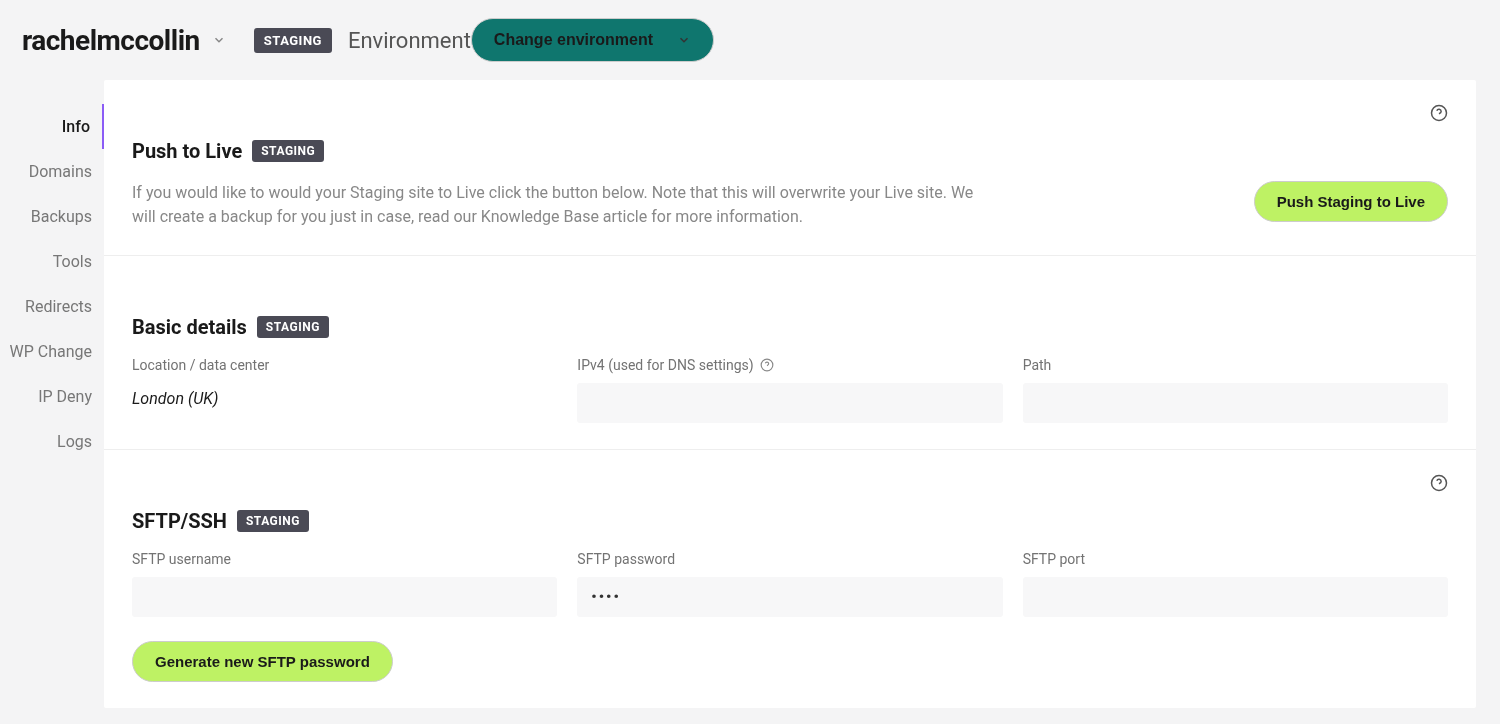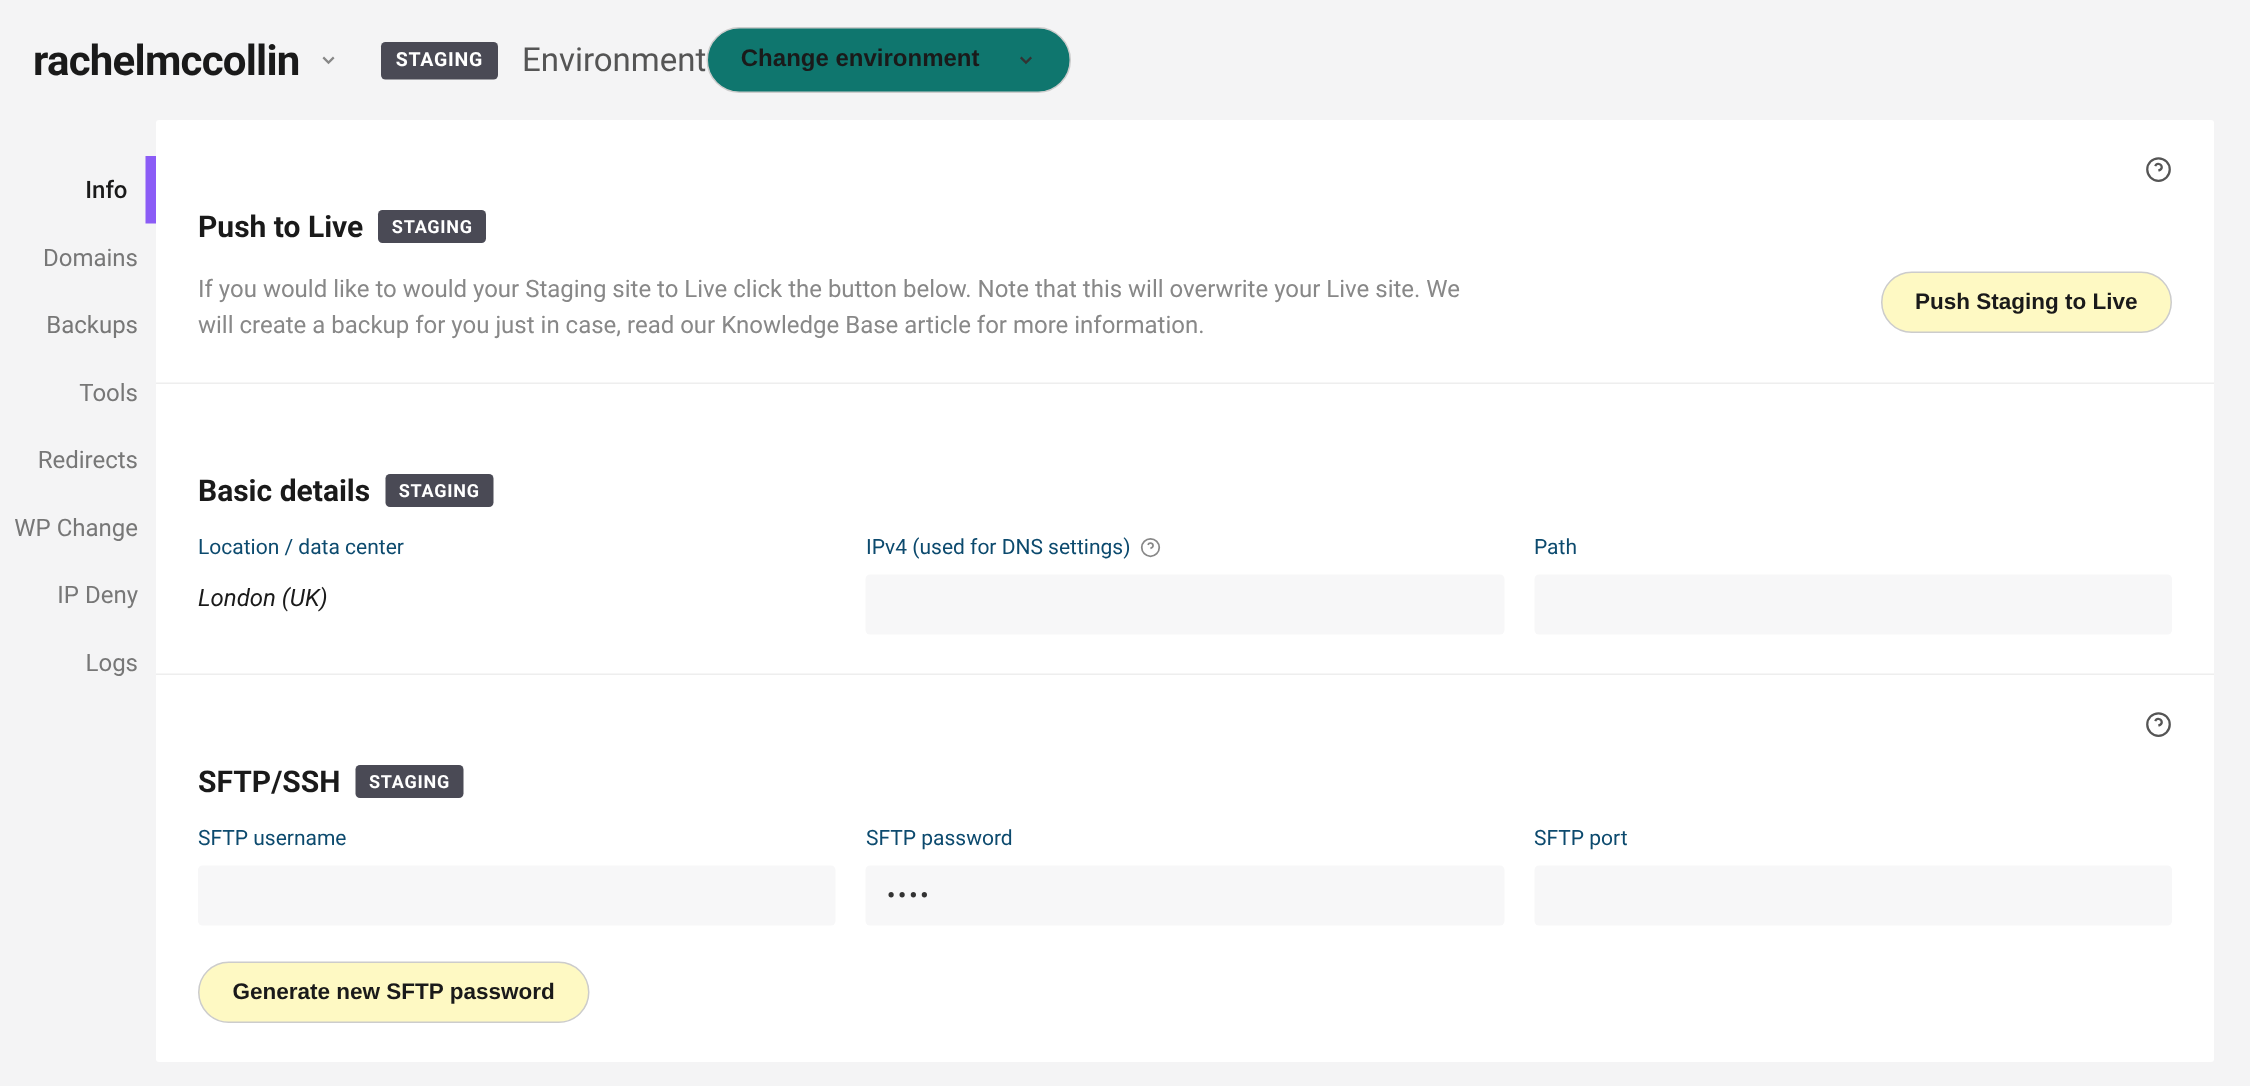--- a/index.html
+++ b/index.html
@@ -78,21 +78,21 @@
     font-size: 16px;
     color: #777;
     padding: 13px 12px 13px 0;
     cursor: pointer;
     text-align: right;
     width: 100%;
   }
   .sidebar-item.active {
     color: #1a1a1a;
     font-weight: 500;
-    border-right: 7px solid #8b5cf6;
+    border-right: 2px solid #8b5cf6;
   }
   .content {
     flex: 1;
     background: #fff;
     margin-right: 24px;
     border-radius: 2px;
   }
   .section {
     padding: 26px 28px;
     border-bottom: 1px solid #eee;
@@ -133,38 +133,38 @@
     justify-content: space-between;
     gap: 40px;
   }
   .push-desc {
     font-size: 16px;
     line-height: 1.5;
     color: #888;
     max-width: 860px;
   }
   .outline-btn {
-    background: #fef9c3;
+    background: #bef264;
     border: 1px solid #ccc;
     border-radius: 24px;
     padding: 11px 22px;
     font-size: 15px;
     font-weight: 600;
     color: #1a1a1a;
     cursor: pointer;
     white-space: nowrap;
   }
   .details-grid {
     display: grid;
     grid-template-columns: repeat(3, 1fr);
     gap: 20px;
   }
   .field-label {
     font-size: 14px;
-    color: #0c4a6e;
+    color: #737373;
     margin-bottom: 10px;
     display: flex;
     align-items: center;
     gap: 6px;
   }
   .field-value {
     font-size: 16px;
     color: #1a1a1a;
     padding: 6px 0;
     font-style: italic;

